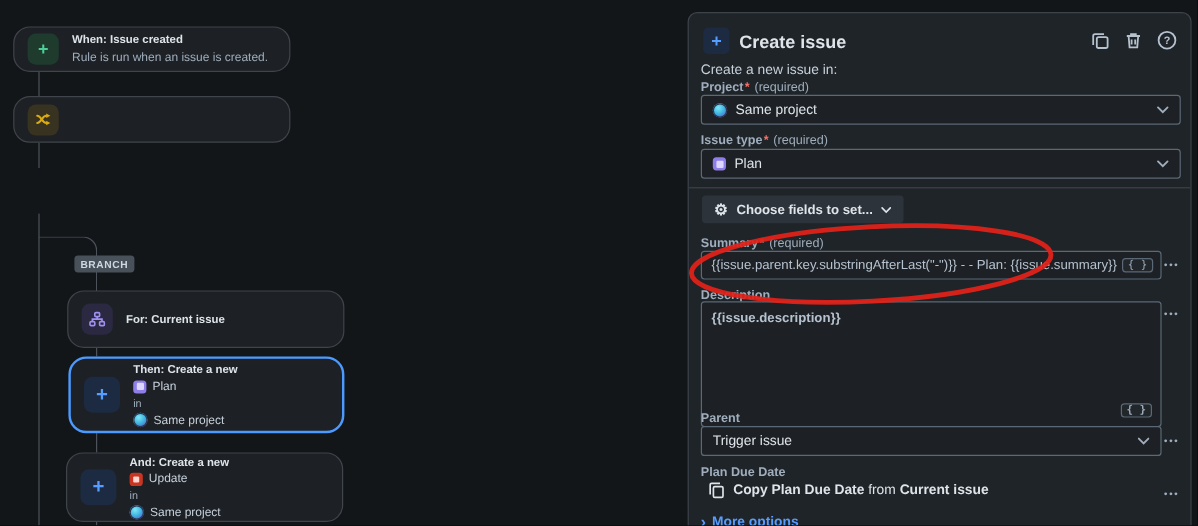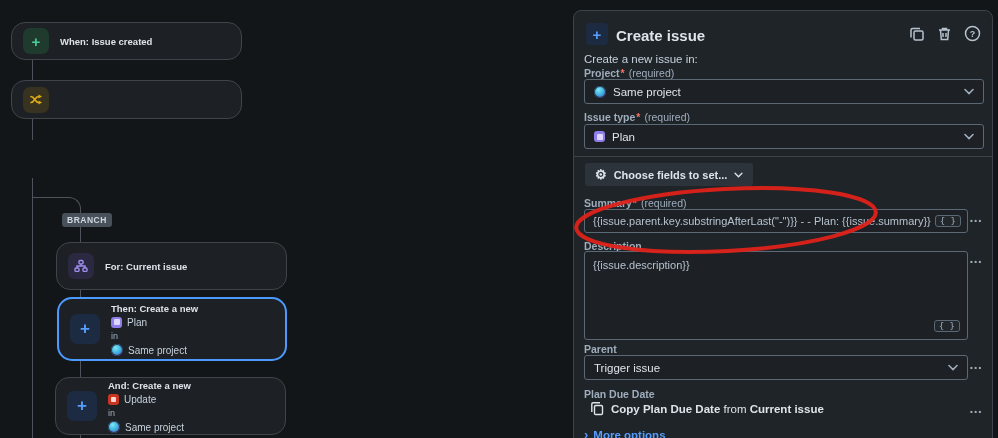--- a/index.html
+++ b/index.html
@@ -58,21 +58,21 @@
   .choose-btn{position:absolute;left:11px;top:152px;height:23px;background:#2c333a;border-radius:3px;
        display:flex;align-items:center;gap:7px;padding:0 10px;font-size:11px;font-weight:700;
        color:#dee4ea;cursor:pointer;}
   .gear{font-size:13px;color:#dee4ea;}
   .input{position:absolute;left:10px;width:384px;background:#1d2125;border:1px solid #5b6875;
        border-radius:3px;box-sizing:border-box;font-size:11px;color:#b6c2cf;}
   .input.single{height:24px;display:flex;align-items:center;padding:0 6px 0 8px;}
   .bracechip{border:1px solid #5b6875;border-radius:3px;padding:0px 4px;font-size:9px;
        color:#9fadbc;font-family:"DejaVu Sans Mono",monospace;background:#22272b;cursor:pointer;}
   .input .bracechip{margin-left:auto;flex:none;}
-  .txtarea{height:89px;padding:7px 8px;}
+  .txtarea{height:105px;padding:7px 8px;font-weight:bold;}
   .txtarea .bracechip{position:absolute;right:7px;bottom:7px;}
   .dots{position:absolute;left:396px;font-size:8px;letter-spacing:1.5px;font-weight:700;
        color:#9fadbc;cursor:pointer;}
   .copyrow{position:absolute;left:16px;top:390px;display:flex;align-items:center;gap:7px;
        font-size:11.5px;color:#dee4ea;cursor:pointer;}
   .b{font-weight:700;}
   .morerow{position:absolute;left:10px;top:418px;display:flex;align-items:center;gap:5px;
        color:#579dff;font-size:11.5px;font-weight:600;cursor:pointer;}
   .morechev{font-size:13px;line-height:10px;}
   
@@ -90,20 +90,21 @@
   <div class="spur"></div>
   <div class="vline" style="left:80px;top:282px;height:15px;"></div>
   <div class="vline" style="left:80px;top:361px;height:16px;"></div>
   <div class="vline" style="left:80px;top:435px;height:3px;"></div>
   <div class="branch-badge">BRANCH</div>
 
   <div class="node" style="left:11px;top:22px;width:231px;height:38px;">
     <div class="nic green">+</div>
     <div class="ntxt">
       <div class="ntitle">When: Issue created</div>
+      <div class="nsub">Rule is run when an issue is created.</div>
     </div>
   </div>
 
   <div class="node" style="left:11px;top:80px;width:231px;height:39px;">
     <div class="nic yellow">
       <svg width="15" height="15" viewBox="0 0 15 15">
           <g stroke="#dcab11" stroke-width="1.7" fill="none" stroke-linecap="round">
         <path d="M2 4.5 C5.5 4.5, 6 10.5, 9.5 10.5"></path>
             <path d="M2 10.5 C5.5 10.5, 6 4.5, 9.5 4.5"></path>
           </g>

